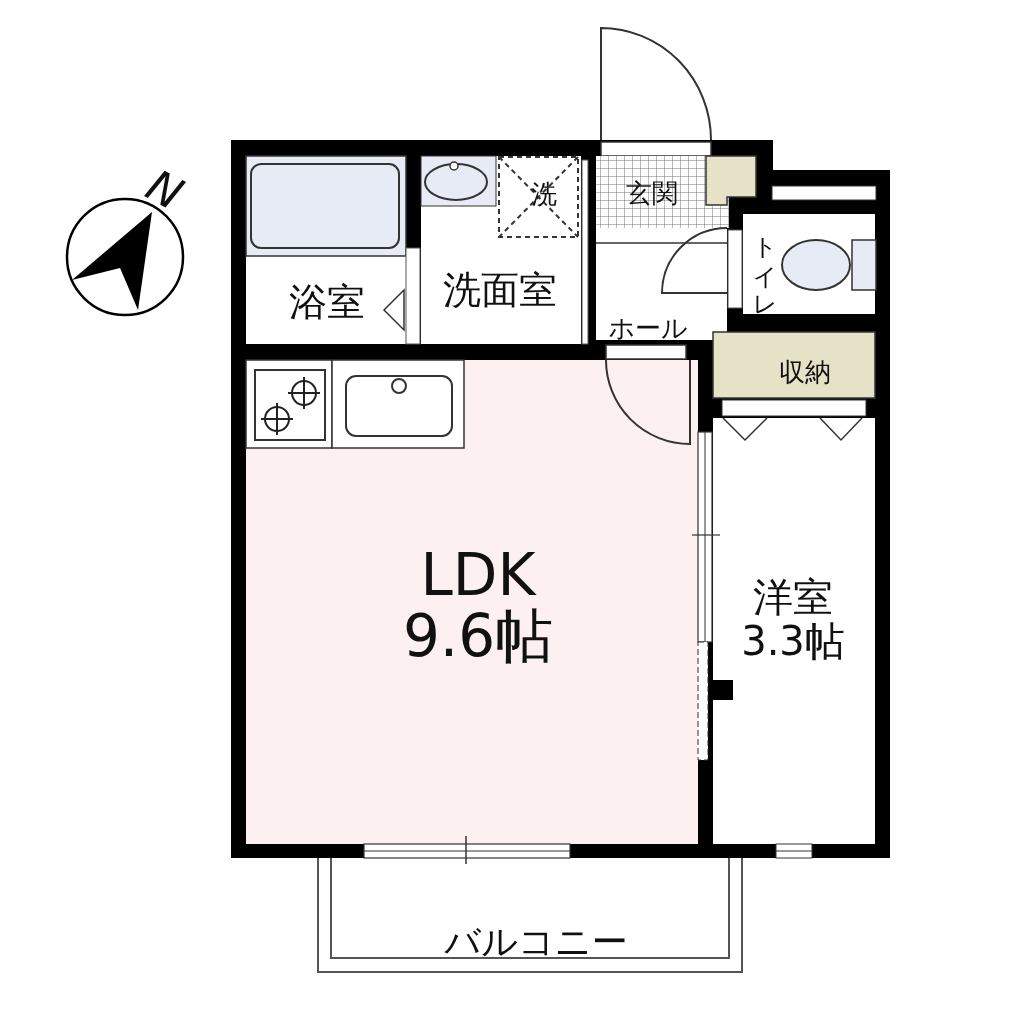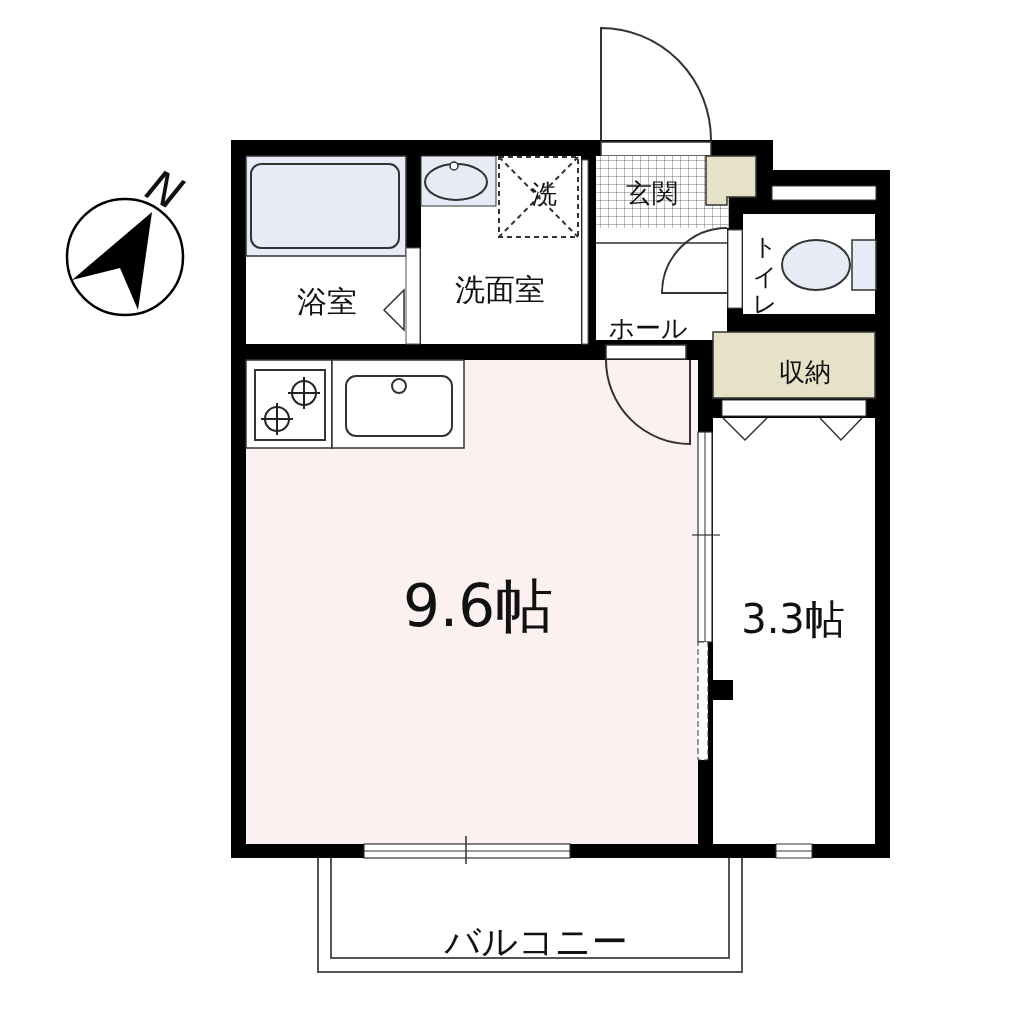--- a/index.html
+++ b/index.html
@@ -3,21 +3,21 @@
 <meta charset="utf-8">
 <style>
   html, body { margin: 0; padding: 0; background: #ffffff; }
   body { width: 1024px; height: 1024px; position: relative; overflow: hidden; font-family: "DejaVu Sans", sans-serif; }
   #plan { position: absolute; left: 0; top: 0; width: 1024px; height: 1024px; }
   .lbl { position: absolute; color: #111; white-space: nowrap; font-family: "DejaVu Sans", sans-serif; line-height: 1; }
   .lbl-center { transform: translate(-50%, -50%); text-align: center; }
   .room-xl { font-size: 58px; line-height: 1.05; }
   .room-l { font-size: 40px; line-height: 1.1; }
   .room-m { font-size: 36px; margin-top: 28px; }
-  .room-s { font-size: 30px; }
+  .room-s { font-size: 38px; }
   .room-xs { font-size: 26px; }
   .vert { writing-mode: vertical-rl; font-size: 24px; letter-spacing: 2px; }
   .north-n { font-size: 44px; font-style: italic; transform: rotate(28deg); }
 </style>
 </head>
 <body>
 
 <svg id="plan" viewBox="0 0 1024 1024" xmlns="http://www.w3.org/2000/svg">
   <defs>
     <pattern id="tile" width="8" height="8" patternUnits="userSpaceOnUse">
@@ -138,20 +138,22 @@
 
 <div class="lbl lbl-center room-s" style="left:327px; top:302px;">浴室</div>
 <div class="lbl lbl-center room-s" style="left:500px; top:290px;">洗面室</div>
 <div class="lbl lbl-center room-xs" style="left:544px; top:194px;">洗</div>
 <div class="lbl lbl-center room-xs" style="left:652px; top:193px;text-align:right;">玄関</div>
 <div class="lbl lbl-center room-xs" style="left:648px; top:288px;margin-top:40px;">ホール</div>
 <div class="lbl lbl-center vert" style="left:765px; top:264px;">トイレ</div>
 <div class="lbl lbl-center room-xs" style="left:805px; top:372px;">収納</div>
 
 <div class="lbl lbl-center room-xl" style="left:478px; top:606px;">
+  <div>LDK</div>
   <div>9.6帖</div>
 </div>
 
 <div class="lbl lbl-center room-l" style="left:793px; top:619px;">
+  <div>洋室</div>
   <div>3.3帖</div>
 </div>
 
 <div class="lbl lbl-center room-m" style="left:536px; top:914px;">バルコニー</div>
 
 </body></html>

